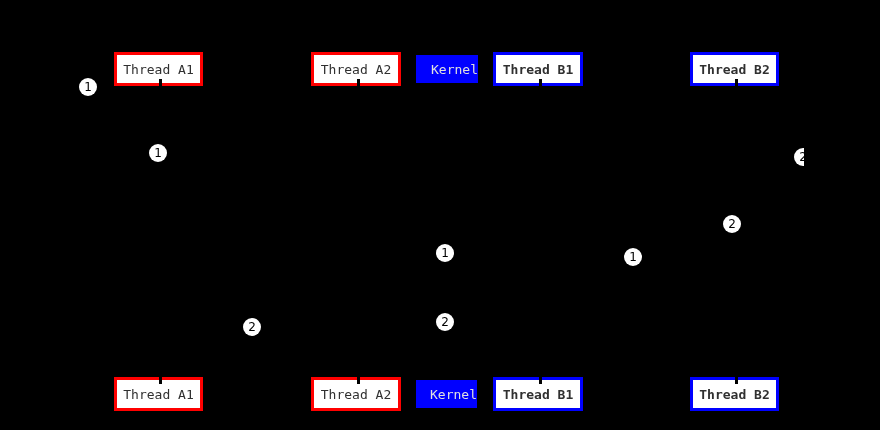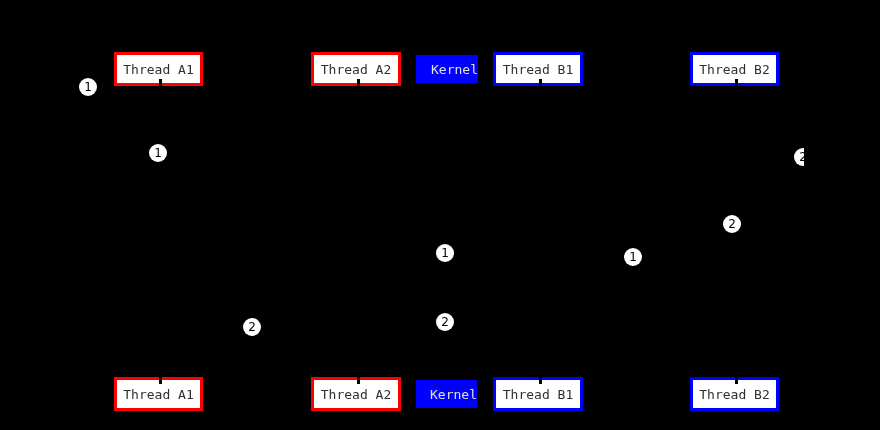--- a/index.html
+++ b/index.html
@@ -22,21 +22,21 @@
     background: #ffffff;
     color: #303030;
     font-size: 13px;
     display: flex;
     align-items: center;
     justify-content: center;
     white-space: nowrap;
     box-sizing: content-box;
   }
   .pbox.red  { border: 3px solid #ff0000; }
-  .pbox.blue { border: 3px solid #0000ff; }
+  .pbox.blue { border: 3px solid #0000ff; font-weight: bold; }
   .pbox.kernel {
     background: #0000ff;
     color: #e0e0e0;
     border: none;
     height: 28px;
     justify-content: flex-end;
   }
   .notch {
     position: absolute;
     width: 3px;

